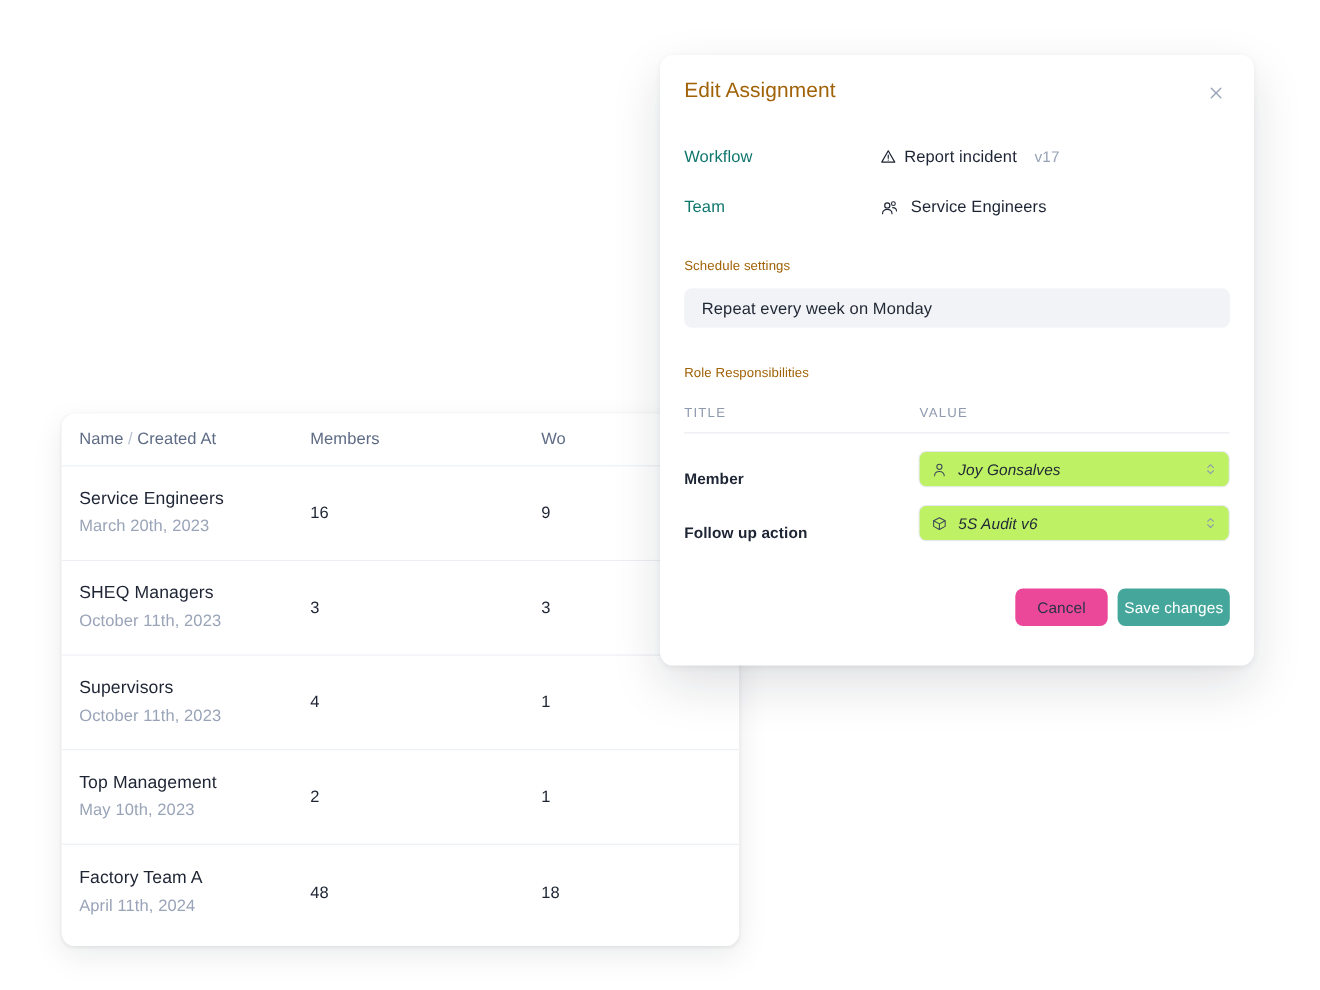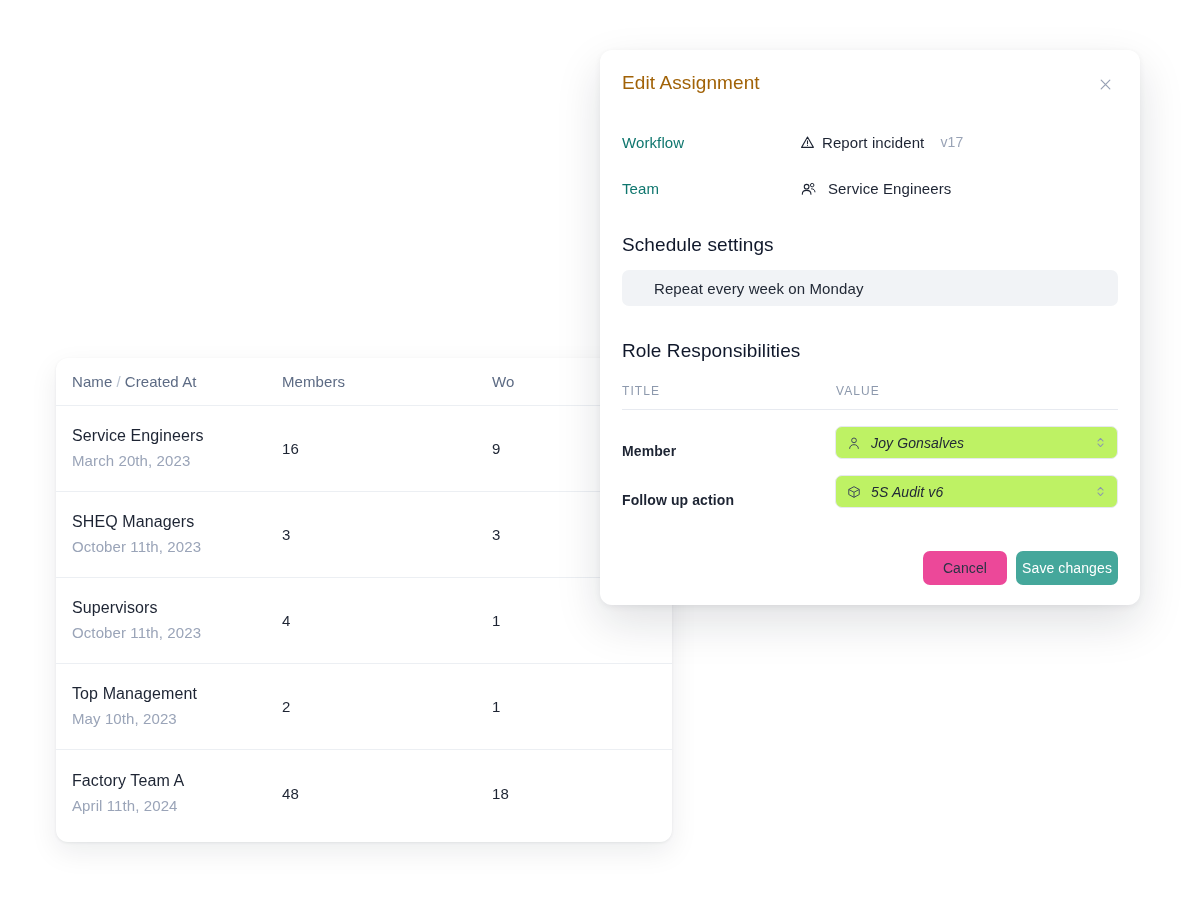--- a/index.html
+++ b/index.html
@@ -8,21 +8,21 @@
     background: #ffffff;
     font-family: "Liberation Sans", sans-serif;
     -webkit-font-smoothing: antialiased;
     overflow: hidden;
   }
   .stage { position: relative; width: 1200px; height: 900px; }
 
   
   .table-card {
     position: absolute;
-    left: 56px; top: 358px;
+    left: 56px; top: 376px;
     width: 616px; height: 484px;
     background: #ffffff;
     border-radius: 12px;
     box-shadow: 0 1px 3px rgba(16,24,40,.07), 0 10px 28px rgba(16,24,40,.08);
     overflow: hidden;
   }
   .thead {
     display: flex; align-items: center;
     height: 48px;
     padding: 0 16px;
@@ -99,30 +99,30 @@
     display: flex; align-items: center; gap: 7px;
     font-size: 15px; color: #1d2433; letter-spacing: .1px;
   }
   .meta-value .ic { display: flex; align-items: center; }
   .ver {
     font-size: 14px; color: #99a3b6; margin-left: 9px; letter-spacing: .1px;
   }
   .meta-value.team { gap: 11px; }
 
   .section-title {
-    font-size: 19px; color: #0f172a; font-weight: 400;
+    font-size: 12px; color: #a16207; font-weight: 400;
     margin-top: 33px; letter-spacing: .1px;
   }
   .schedule-box {
     margin-top: 14px;
     height: 36px;
     background: #f1f3f6;
     border-radius: 7px;
     display: flex; align-items: center;
-    padding: 0 32px;
+    padding: 0 16px;
     font-size: 15px; color: #222936; letter-spacing: .1px;
   }
 
   .rr-title { margin-top: 34px; }
 
   .rr-head {
     display: flex; align-items: flex-end;
     margin-top: 22px;
     padding-bottom: 11px;
     border-bottom: 1px solid #e7eaf0;

